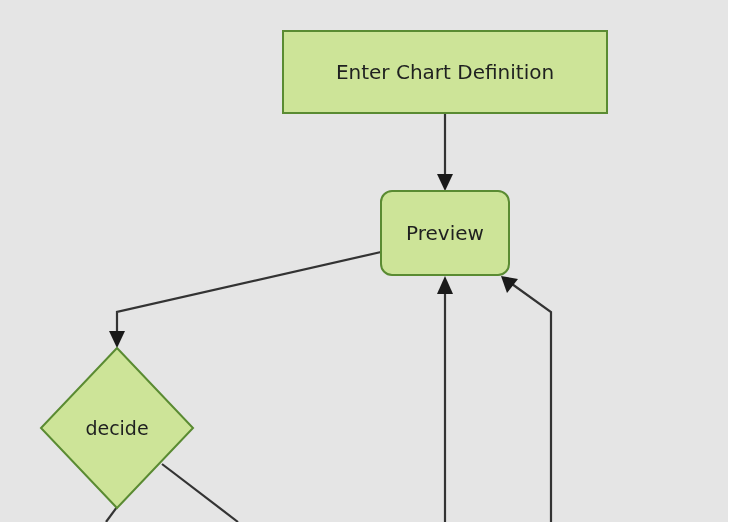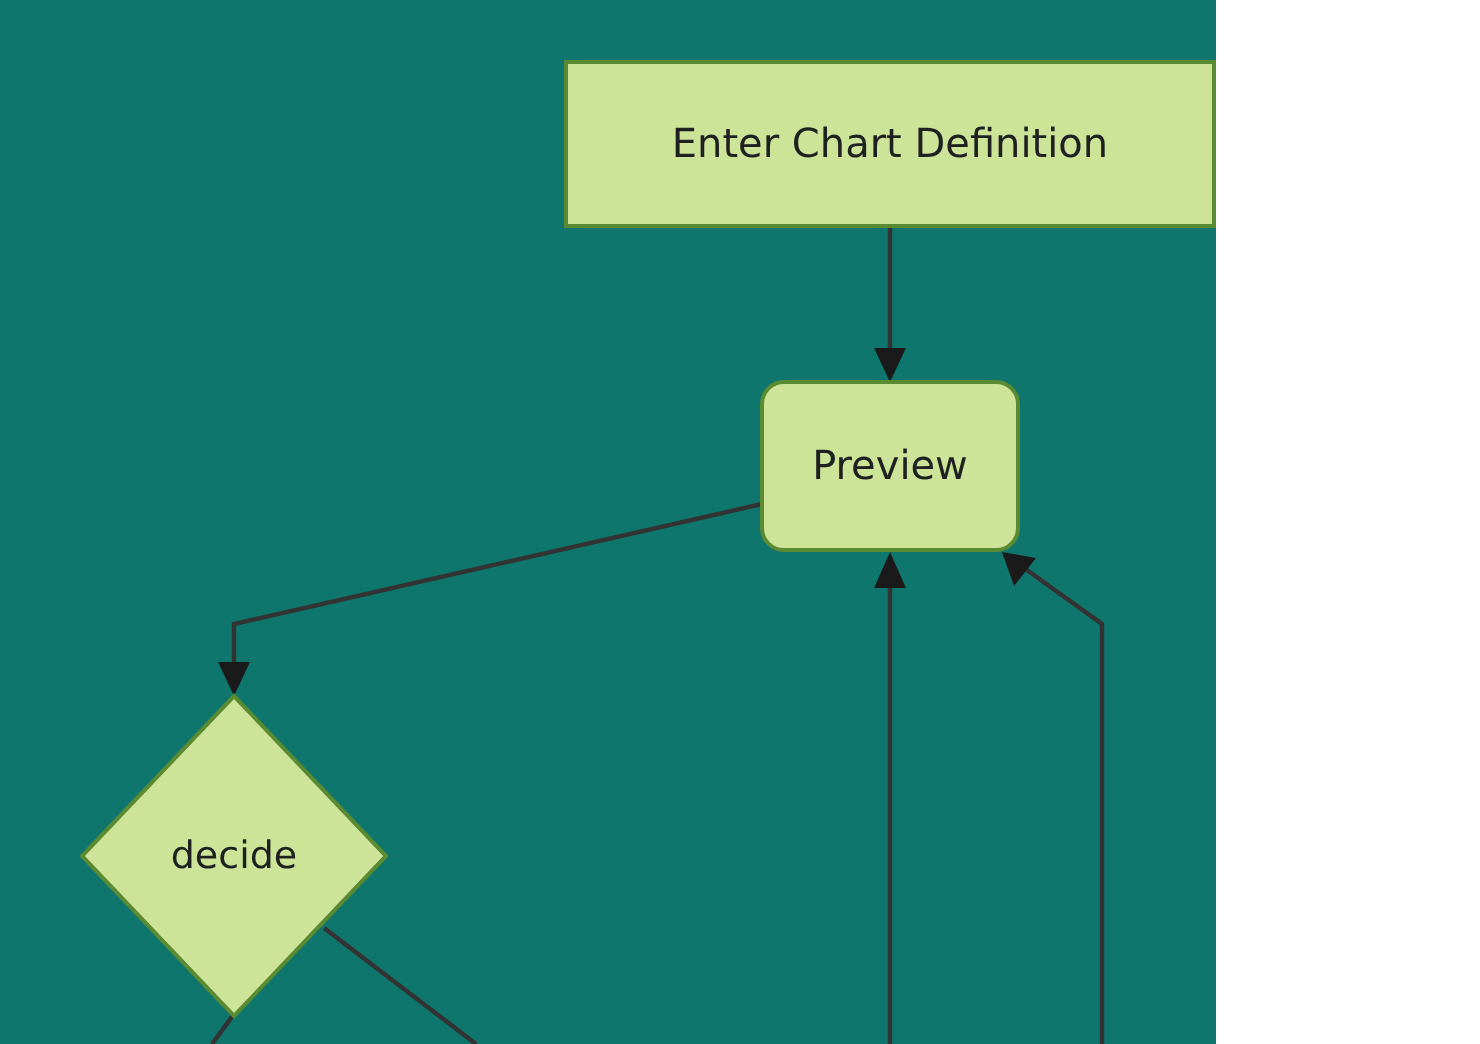--- a/index.html
+++ b/index.html
@@ -5,23 +5,23 @@
   html, body {
     margin: 0;
     padding: 0;
     background: #ffffff;
   }
   body {
     font-family: "DejaVu Sans", sans-serif;
   }
   #canvas {
     position: relative;
-    width: 608px;
+    width: 728px;
     height: 522px;
-    background: #0f766e;
+    background: #e5e5e5;
     overflow: hidden;
   }
   #flow-svg {
     position: absolute;
     top: 0;
     left: 0;
     width: 740px;
     height: 522px;
     display: block;
   }

